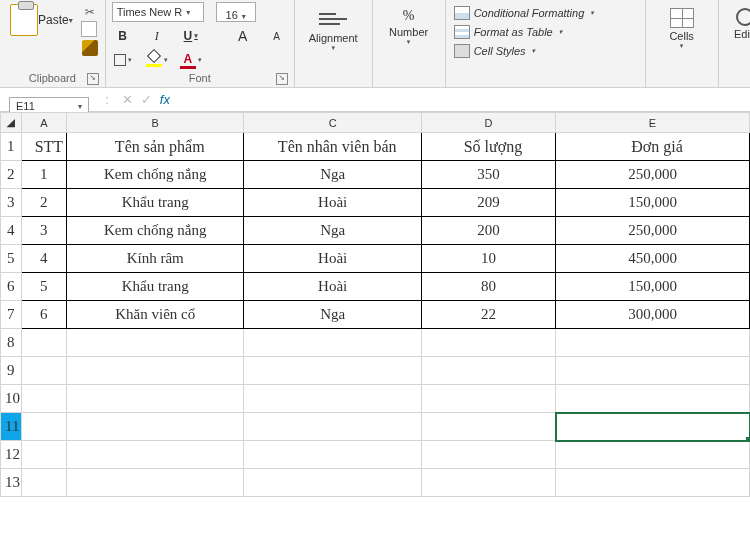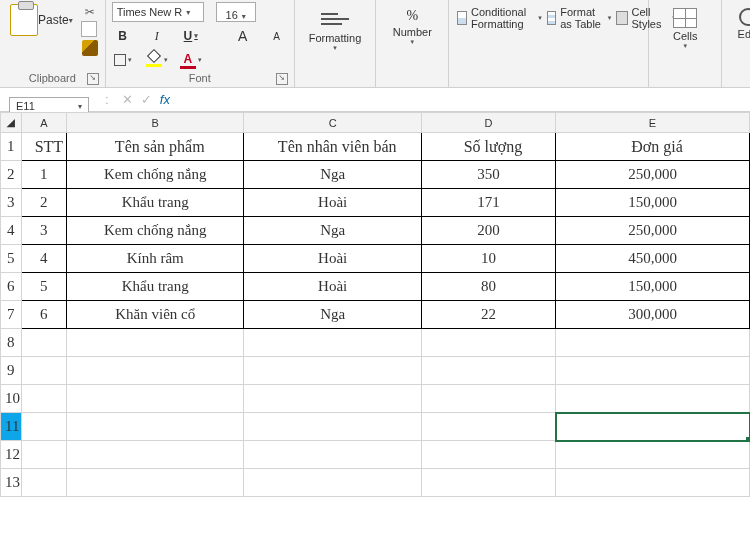--- a/index.html
+++ b/index.html
@@ -86,21 +86,21 @@
   .big-btn { display:flex; flex-direction:column; align-items:center; justify-content:center; padding:6px 8px 0 8px; min-width:60px; }
   .big-btn .lbl{font-size:11px; text-align:center; margin-top:2px;}
   .big-btn .tri{font-size:7px;color:#555;}
   .align-ic{width:28px;height:22px;display:flex;flex-direction:column;gap:3px;justify-content:center;}
   .align-ic span{height:2px;background:#555;}
   .align-ic span:nth-child(1){width:60%;}
   .align-ic span:nth-child(2){width:100%;}
   .align-ic span:nth-child(3){width:75%;}
   .num-ic{font-family:serif;font-size:14px;}
   
-  .styles-rows{display:flex;flex-direction:row;gap:1px;padding-top:2px;}
+  .styles-rows{display:flex;flex-direction:column;gap:1px;padding-top:2px;font-style:italic;}
   .style-item{display:flex;align-items:center;gap:4px;font-size:11px;color:#333;padding:2px 2px;}
   .style-item .tri{font-size:7px;color:#555;margin-left:2px;}
   .cf-ic{width:16px;height:14px;border:1px solid #888;background:linear-gradient(#fff 50%,#cde 50%);}
   .ft-ic{width:16px;height:14px;border:1px solid #888;background:repeating-linear-gradient(#fff,#fff 3px,#cde 3px,#cde 6px);}
   .cs-ic{width:16px;height:14px;border:1px solid #888;background:#ddd;}
   .cells-ic{width:24px;height:20px;border:1px solid #888;position:relative;background:#fff;}
   .cells-ic::before{content:"";position:absolute;left:0;right:0;top:50%;border-top:1px solid #888;}
   .cells-ic::after{content:"";position:absolute;top:0;bottom:0;left:50%;border-left:1px solid #888;}
   .magnifier{width:18px;height:18px;border:2px solid #555;border-radius:50%;position:relative;}
   .magnifier::after{content:"";position:absolute;width:8px;height:2px;background:#555;left:14px;top:14px;transform:rotate(45deg);}
@@ -226,21 +226,21 @@
   </div>
 
   <div class="ribbon-group">
     <div class="ribbon-group-body">
       <div class="big-btn">
         <div class="align-ic">
             <span></span>
             <span></span>
             <span></span>
           </div>
-        <span class="lbl">Formatting</span>
+        <span class="lbl">Alignment</span>
         <span class="tri">▾</span>
       </div>
     </div>
     <div class="ribbon-group-title">&nbsp;</div>
   </div>
 
   <div class="ribbon-group">
     <div class="ribbon-group-body">
       <div class="big-btn">
         <div class="num-ic">%</div>
@@ -344,21 +344,21 @@
           <td>Kem chống nắng</td>
           <td>Nga</td>
           <td>350</td>
           <td>250,000</td>
         </tr>
         <tr class="data-border">
           <td class="rowhdr">3</td>
           <td>2</td>
           <td>Khẩu trang</td>
           <td>Hoài</td>
-          <td>171</td>
+          <td>209</td>
           <td>150,000</td>
         </tr>
         <tr class="data-border">
           <td class="rowhdr">4</td>
           <td>3</td>
           <td>Kem chống nắng</td>
           <td>Nga</td>
           <td>200</td>
           <td>250,000</td>
         </tr>

